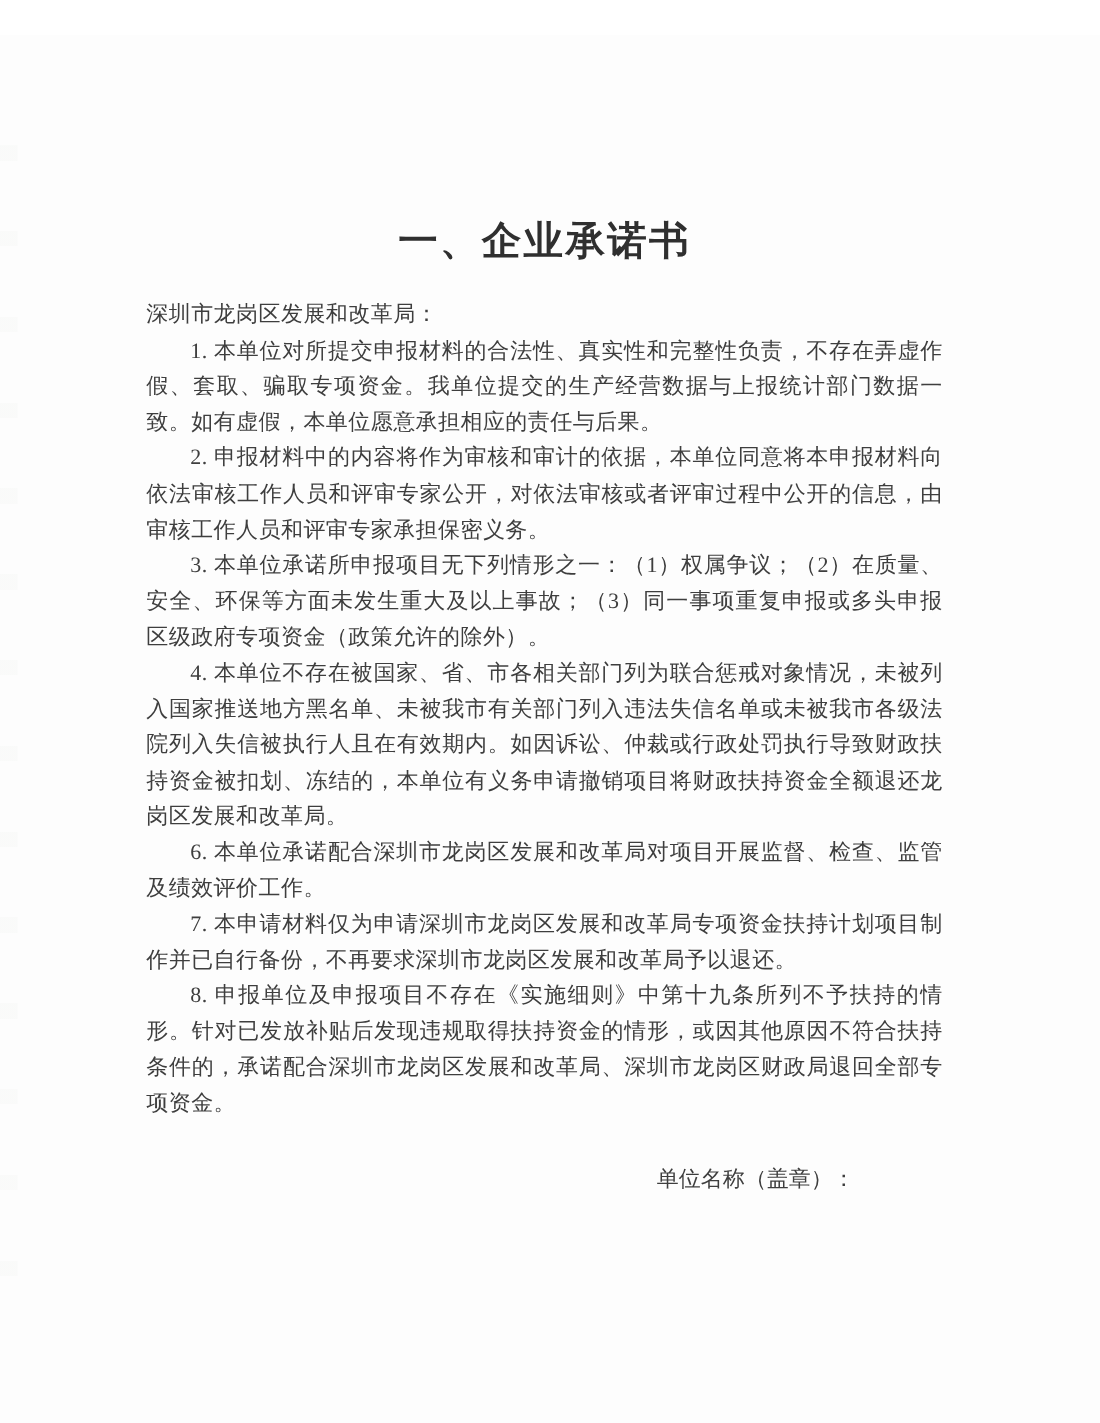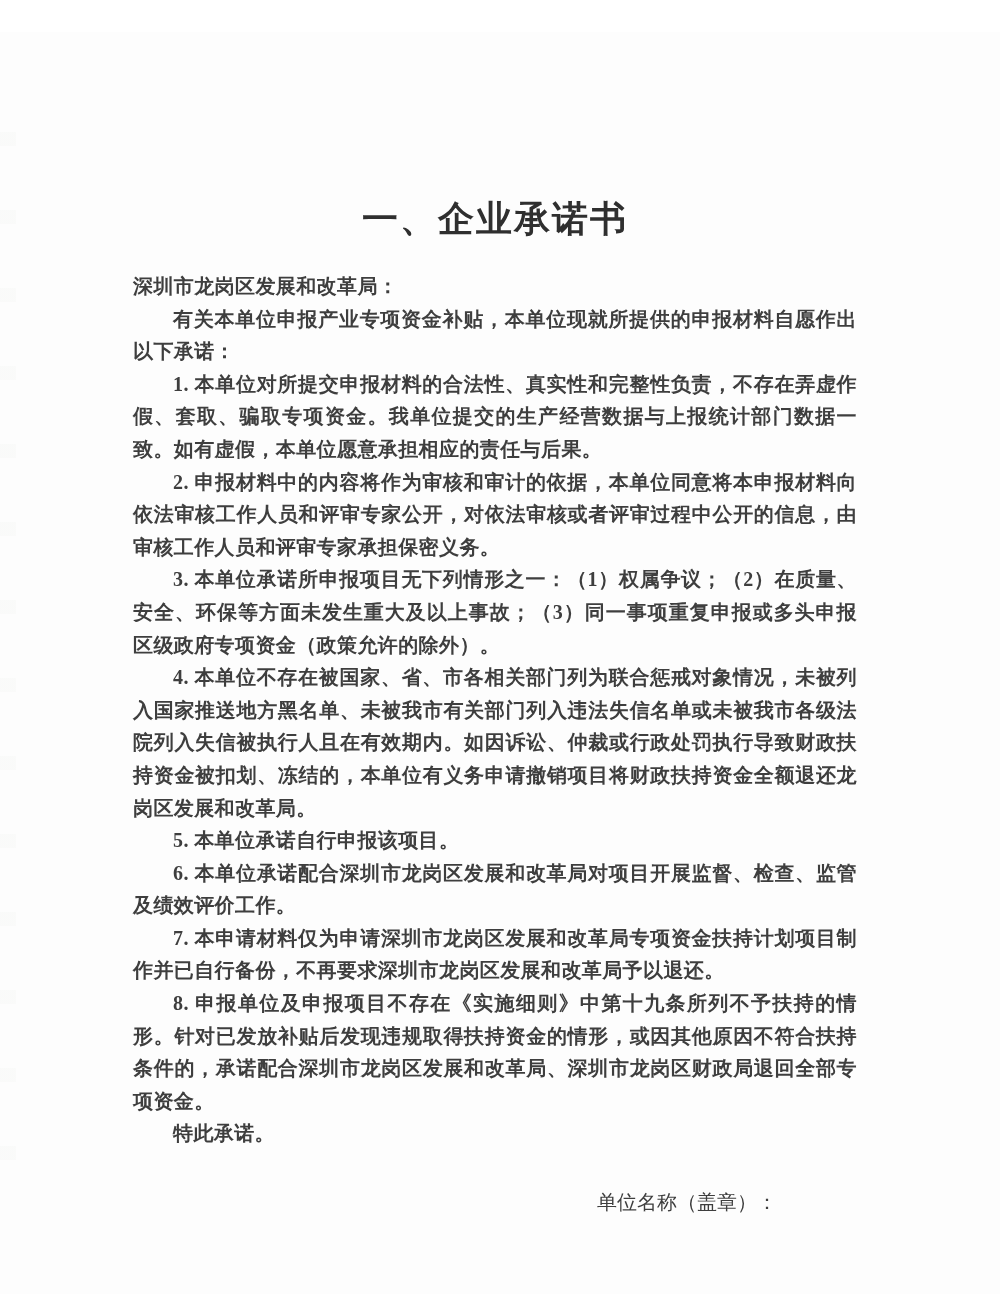--- a/index.html
+++ b/index.html
@@ -40,21 +40,20 @@
     letter-spacing: 2px;
     color: #2f2f2f;
     margin: 0 0 28px 0;
   }
   .doc p {
     margin: 0;
     font-size: 20px;
     line-height: 32.6px;
     text-align: justify;
     letter-spacing: 0.4px;
-    font-weight: bold;
   }
   .doc p.indent {
     text-indent: 2em;
   }
   .signature-row {
     margin-top: 36px;
     font-size: 20px;
     line-height: 32.6px;
     padding-left: 384px;
     color: #3e3e3e;
@@ -96,39 +95,36 @@
 <div class="page">
 
   <div class="edge-smudges"></div>
 
   <div class="doc">
 
     <h1 class="doc-title">一、企业承诺书</h1>
 
     <p class="greeting">深圳市龙岗区发展和改革局：</p>
 
-    <p class="indent">有关本单位申报产业专项资金补贴，本单位现就所提供的申报材料自愿作出以下承诺：</p>
 
     <p class="indent">1. 本单位对所提交申报材料的合法性、真实性和完整性负责，不存在弄虚作假、套取、骗取专项资金。我单位提交的生产经营数据与上报统计部门数据一致。如有虚假，本单位愿意承担相应的责任与后果。</p>
 
     <p class="indent">2. 申报材料中的内容将作为审核和审计的依据，本单位同意将本申报材料向依法审核工作人员和评审专家公开，对依法审核或者评审过程中公开的信息，由审核工作人员和评审专家承担保密义务。</p>
 
     <p class="indent">3. 本单位承诺所申报项目无下列情形之一：（1）权属争议；（2）在质量、安全、环保等方面未发生重大及以上事故；（3）同一事项重复申报或多头申报区级政府专项资金（政策允许的除外）。</p>
 
     <p class="indent">4. 本单位不存在被国家、省、市各相关部门列为联合惩戒对象情况，未被列入国家推送地方黑名单、未被我市有关部门列入违法失信名单或未被我市各级法院列入失信被执行人且在有效期内。如因诉讼、仲裁或行政处罚执行导致财政扶持资金被扣划、冻结的，本单位有义务申请撤销项目将财政扶持资金全额退还龙岗区发展和改革局。</p>
 
-    <p class="indent">5. 本单位承诺自行申报该项目。</p>
 
     <p class="indent">6. 本单位承诺配合深圳市龙岗区发展和改革局对项目开展监督、检查、监管及绩效评价工作。</p>
 
     <p class="indent">7. 本申请材料仅为申请深圳市龙岗区发展和改革局专项资金扶持计划项目制作并已自行备份，不再要求深圳市龙岗区发展和改革局予以退还。</p>
 
     <p class="indent">8. 申报单位及申报项目不存在《实施细则》中第十九条所列不予扶持的情形。针对已发放补贴后发现违规取得扶持资金的情形，或因其他原因不符合扶持条件的，承诺配合深圳市龙岗区发展和改革局、深圳市龙岗区财政局退回全部专项资金。</p>
 
-    <p class="indent">特此承诺。</p>
 
     <div class="signature-row">
       <span>单位名称（盖章）：</span>
     </div>
 
   </div>
 
   <div class="site-watermark">tanguanli.org.cn</div>
 
 </div>

